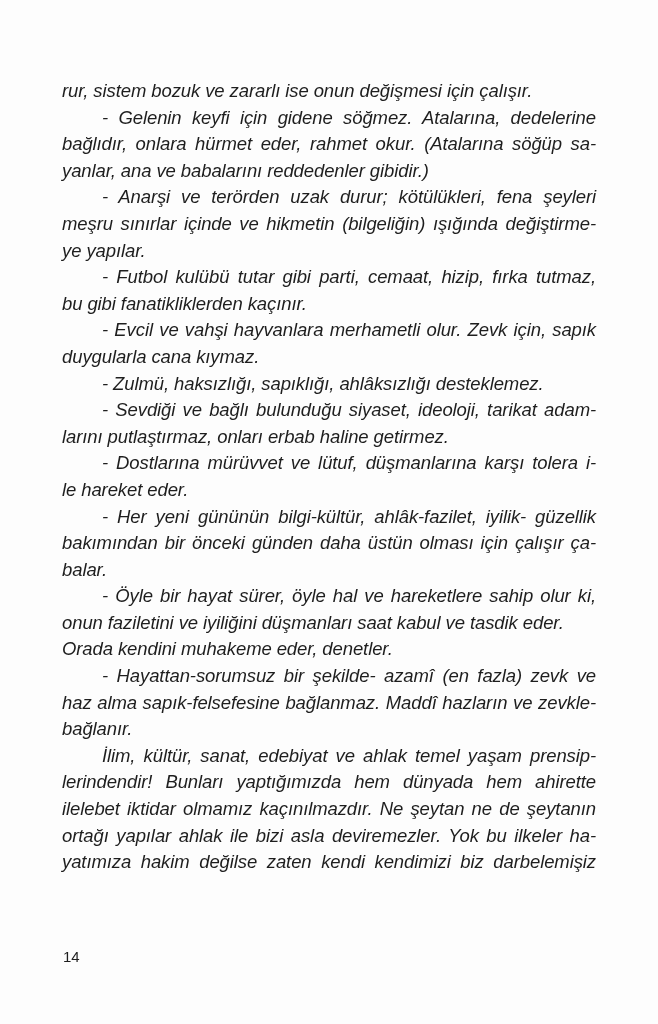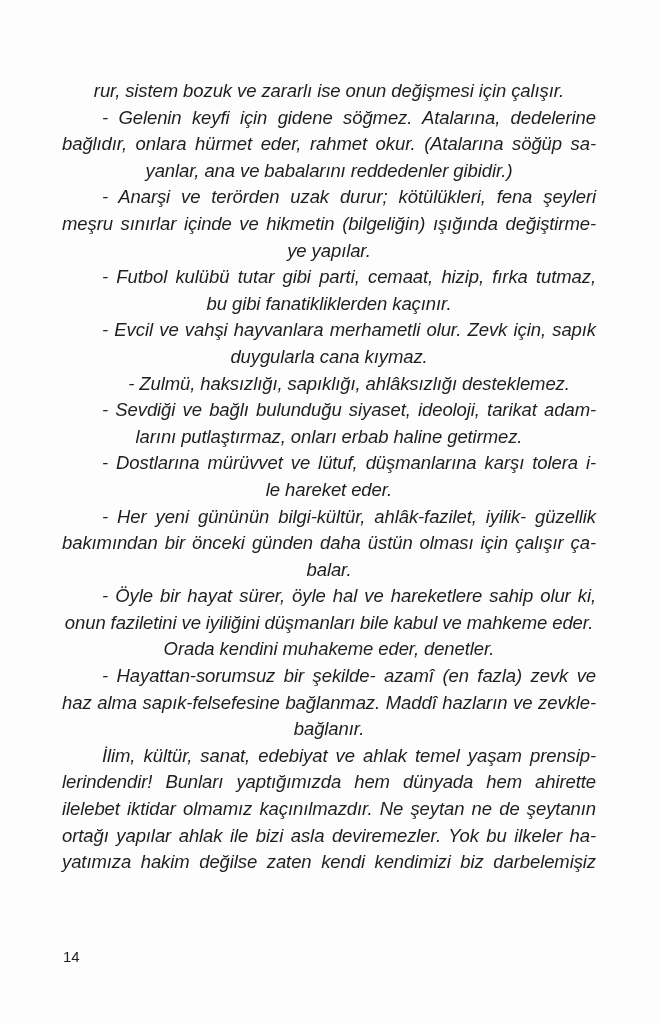--- a/index.html
+++ b/index.html
@@ -26,21 +26,20 @@
   }
   .paragraph {
     margin: 0;
     padding: 0;
   }
   .line {
     font-size: 18.5px;
     line-height: 26.6px;
     letter-spacing: -0.1px;
     white-space: normal;
-    text-align: center;
   }
   .line.j {
     text-align: justify;
     -moz-text-align-last: justify;
     text-align-last: justify;
   }
   .line.indent {
     text-indent: 40px;
   }
   .page-number {
@@ -90,21 +89,21 @@
         <div class="line j indent">- Dostlarına mürüvvet ve lütuf, düşmanlarına karşı tolera i-</div>
         <div class="line">le hareket eder.</div>
       </div>
       <div class="paragraph">
         <div class="line j indent">- Her yeni gününün bilgi-kültür, ahlâk-fazilet, iyilik- güzellik</div>
         <div class="line j">bakımından bir önceki günden daha üstün olması için çalışır ça-</div>
         <div class="line">balar.</div>
       </div>
       <div class="paragraph">
         <div class="line j indent">- Öyle bir hayat sürer, öyle hal ve hareketlere sahip olur ki,</div>
-        <div class="line">onun faziletini ve iyiliğini düşmanları bile kabul ve mahkeme eder.</div>
+        <div class="line">onun faziletini ve iyiliğini düşmanları saat kabul ve tasdik eder.</div>
       </div>
       <div class="paragraph">
         <div class="line">Orada kendini muhakeme eder, denetler.</div>
       </div>
       <div class="paragraph">
         <div class="line j indent">- Hayattan-sorumsuz bir şekilde- azamî (en fazla) zevk ve</div>
         <div class="line j">haz alma sapık-felsefesine bağlanmaz. Maddî hazların ve zevkle-</div>
         <div class="line">bağlanır.</div>
       </div>
       <div class="paragraph">

